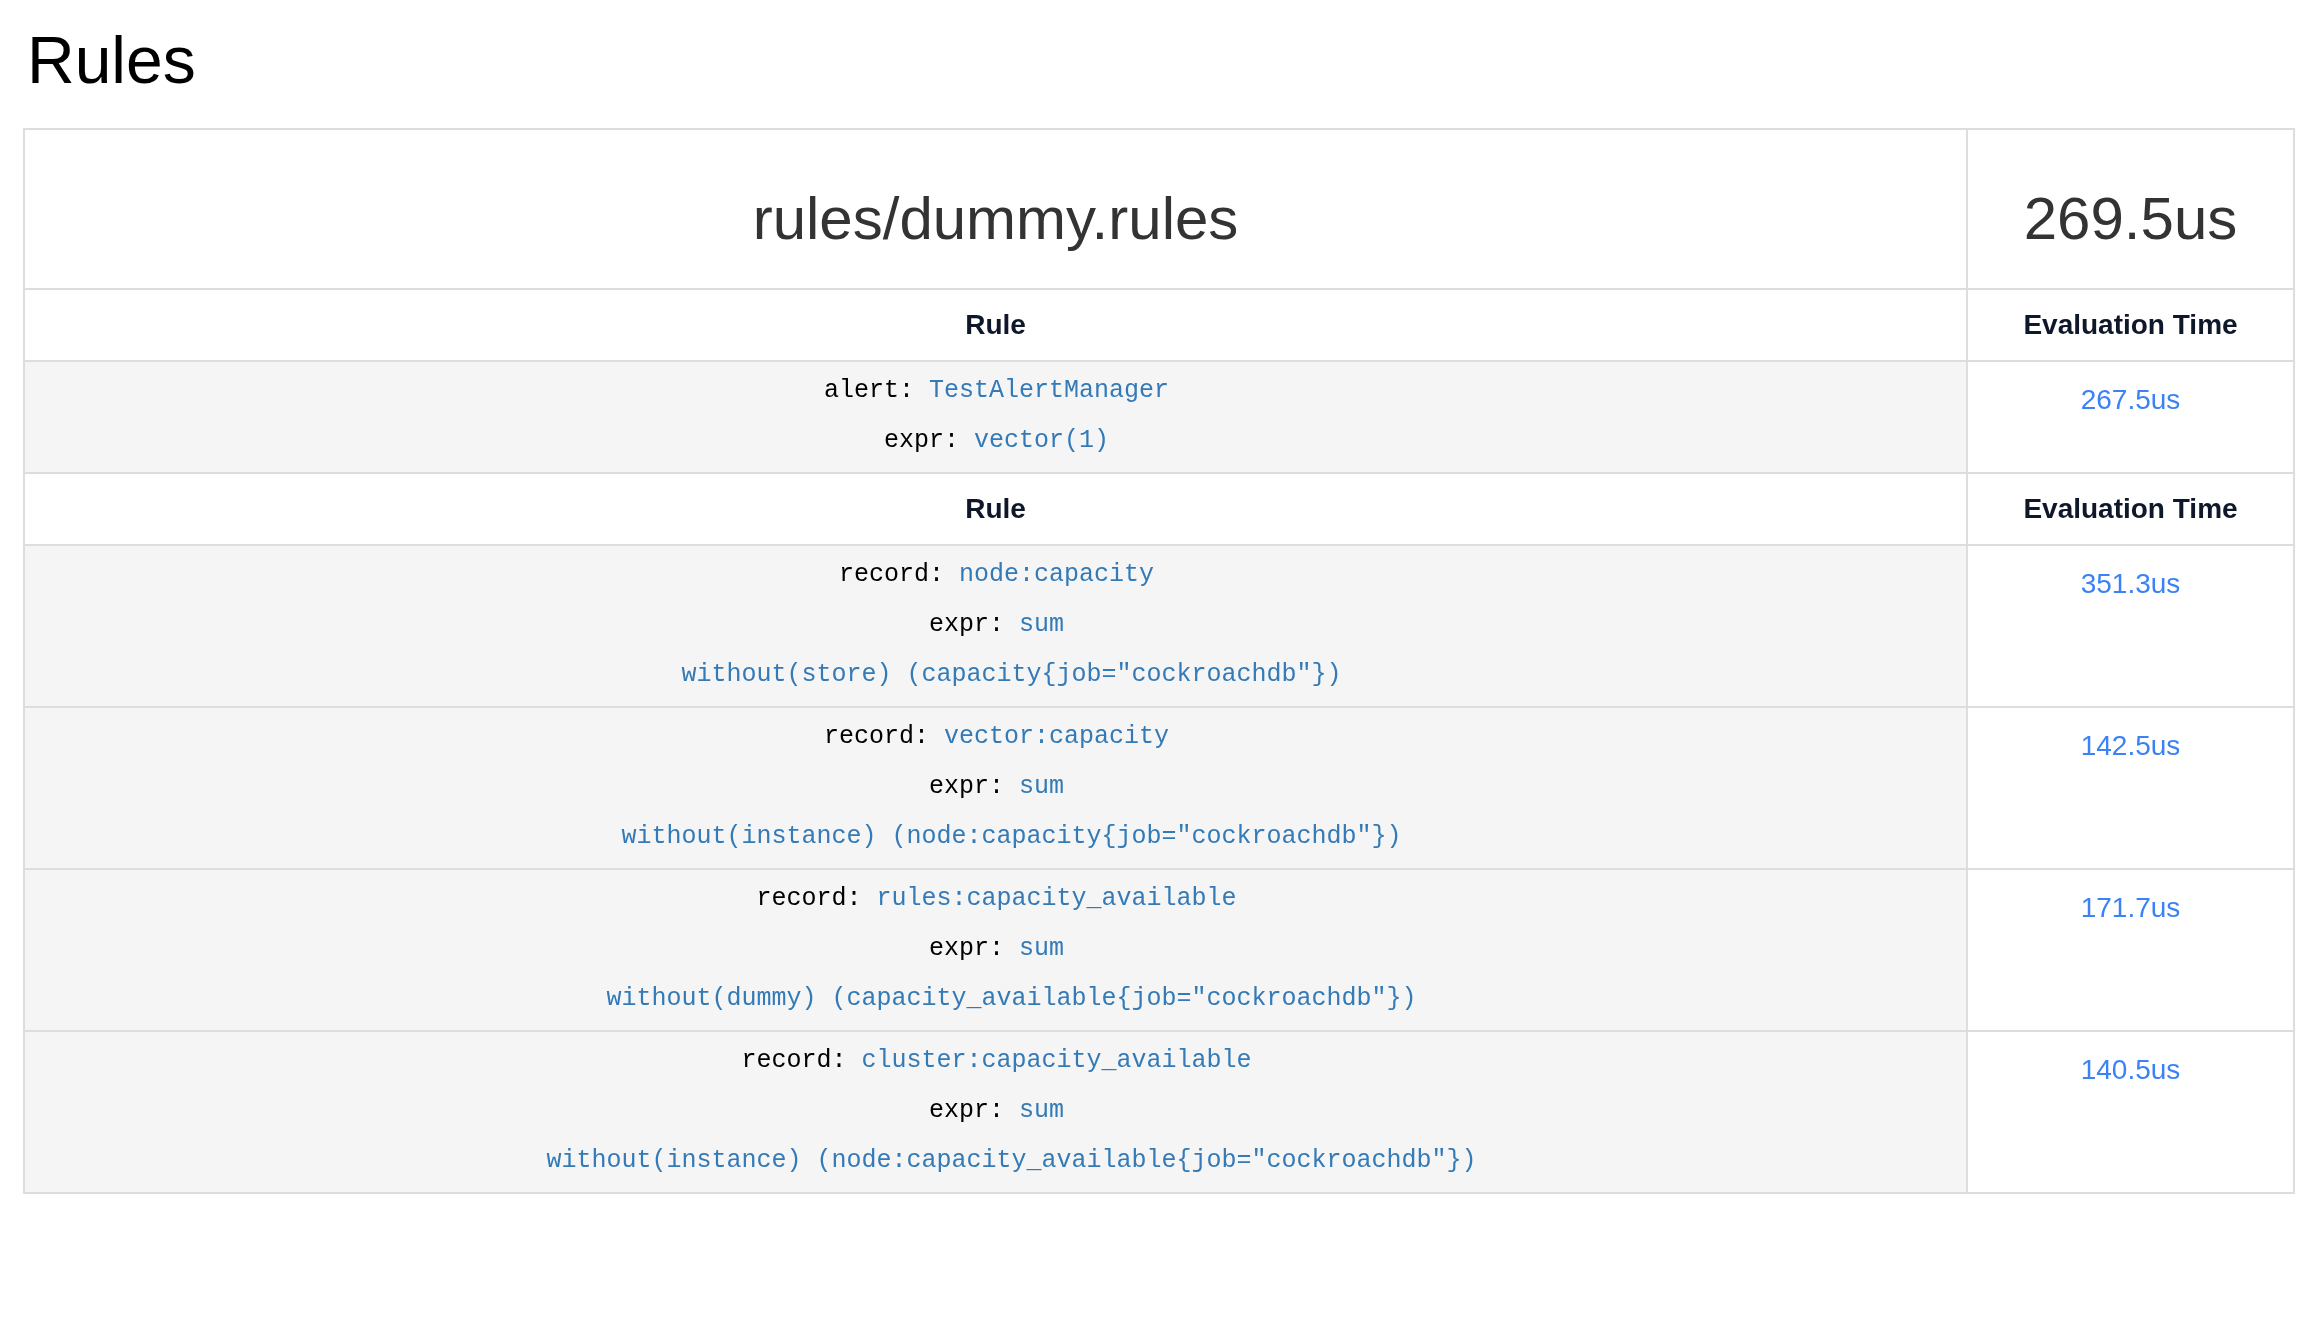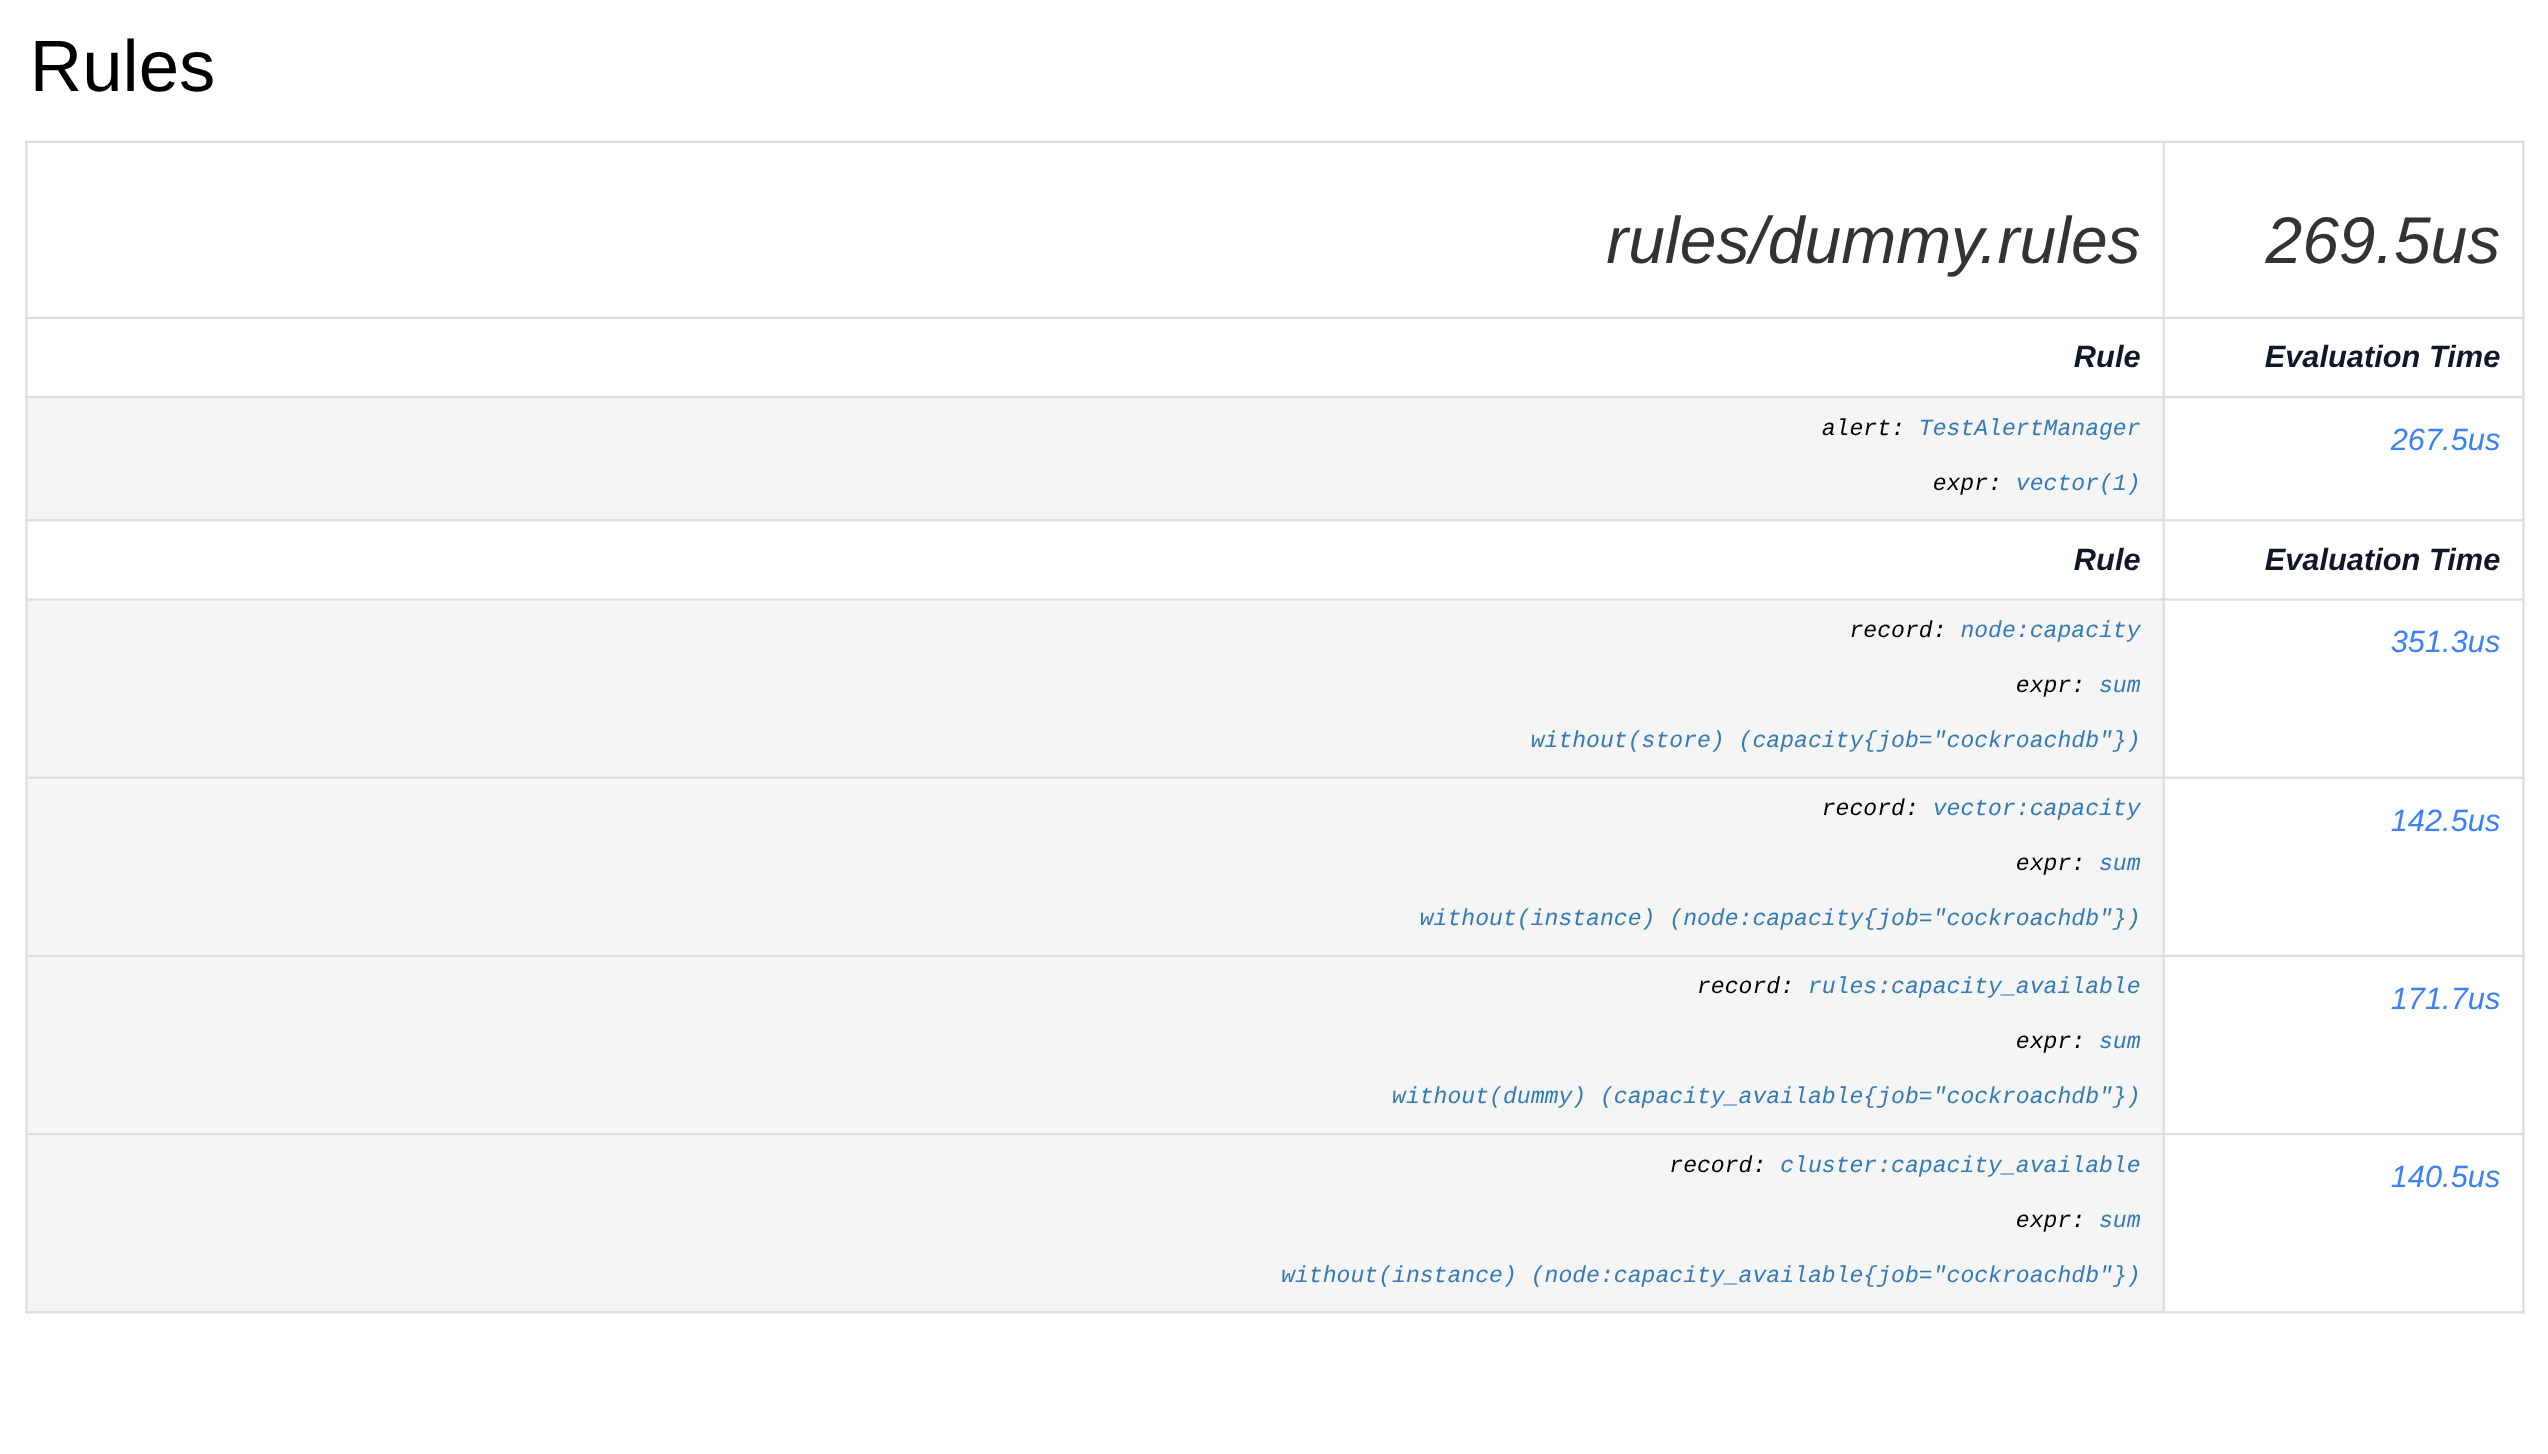--- a/index.html
+++ b/index.html
@@ -23,22 +23,21 @@
     color: #000000;
   }
   table.rules-table {
     border-collapse: collapse;
     width: 2270px;
     table-layout: fixed;
   }
   table.rules-table td, table.rules-table th {
     border: 2px solid #dddddd;
     vertical-align: top;
-    text-align: right;
-    font-style: italic;
+    text-align: center;
   }
   col.col-rule  { width: 1943px; }
   col.col-time  { width: 327px; }
   td.group-cell {
     padding: 56px 20px 36px 20px;
     background: #ffffff;
   }
   td.group-cell h2 {
     margin: 0;
     font-size: 60px;
@@ -54,21 +53,21 @@
     font-weight: 700;
     color: #0f172a;
     background: #ffffff;
   }
   td.rule-cell {
     background: #f5f5f5;
     padding: 4px 20px 6px 22px;
   }
   .rule-code {
     font-family: "Liberation Mono", monospace;
-    font-size: 21px;
+    font-size: 25px;
     line-height: 50px;
     color: #000000;
   }
   .code-line {
     white-space: pre;
   }
   .code-line .k { color: #000000; }
   .code-line a.v {
     color: #337ab7;
     text-decoration: none;

